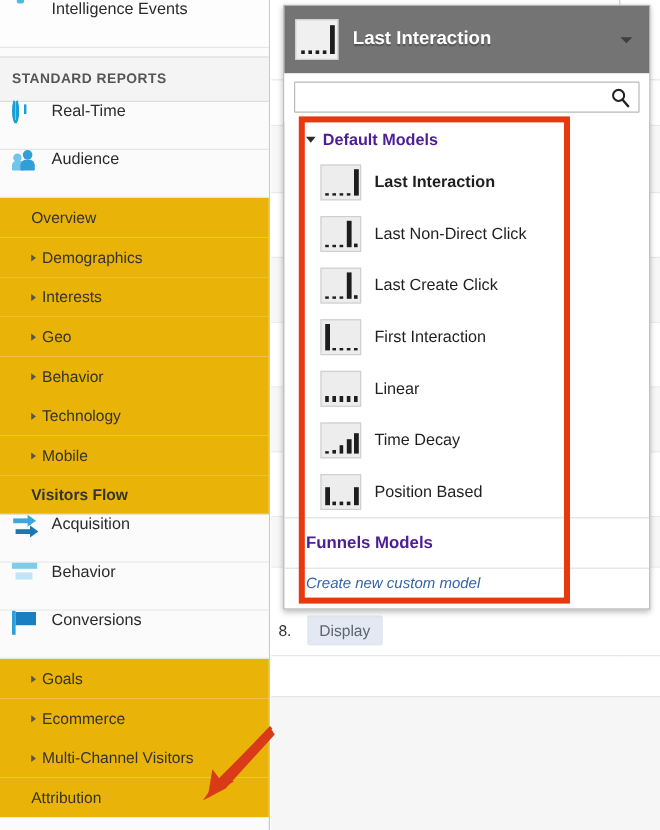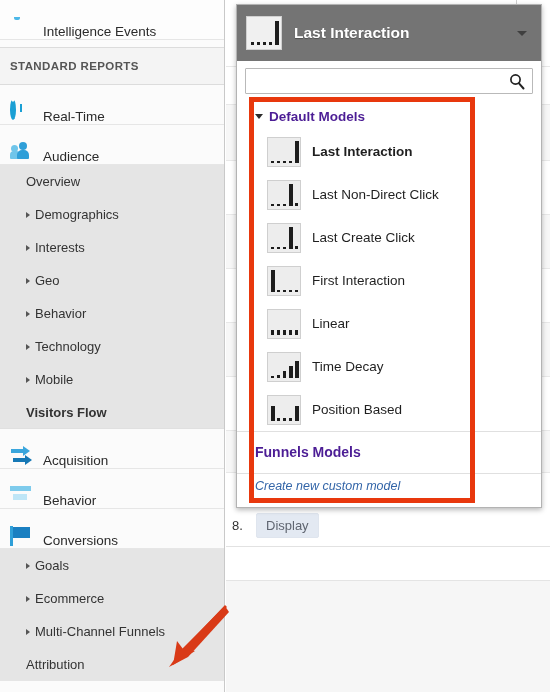--- a/index.html
+++ b/index.html
@@ -13,21 +13,21 @@
 
   
   .sidebar {
     position: absolute; left: 0; top: 0;
     width: 225px; height: 692px;
     background: #fbfbfb;
     border-right: 1px solid #c9c9c9;
   }
   .sb-row {
     position: relative;
-    display: flex; align-items: flex-end;
+    display: flex; align-items: flex-start;
     height: 40px;
     padding-left: 10px;
     font-size: 13.5px;
     color: #333;
     border-bottom: 1px solid #e6e6e6;
     background: #fbfbfb;
   }
   .sb-row.top { background: #fdfdfd; }
   .sb-row .ico { width: 26px; height: 22px; flex: 0 0 26px; position: relative; margin-right: 7px; }
   .sb-label { font-size: 13.5px; color: #2b2b2b; }
@@ -38,21 +38,21 @@
     font-size: 11.5px; font-weight: bold; letter-spacing: .4px;
     color: #555;
     background: #f4f4f4;
     border-bottom: 1px solid #dcdcdc;
     border-top: 1px solid #dcdcdc;
   }
   .sb-sub {
     height: 33px; display: flex; align-items: center;
     padding-left: 26px;
     font-size: 13px; color: #333;
-    background: #e5e5e5;
+    background: #eab308;
   }
   .sb-sub .caret {
     width: 0; height: 0; margin-right: 5px;
     border-left: 4px solid #555;
     border-top: 3.5px solid transparent;
     border-bottom: 3.5px solid transparent;
   }
   .sb-sub.nocaret { padding-left: 26px; }
   .sb-gap { height: 7px; background: #fbfbfb; }
 
@@ -308,21 +308,21 @@
     <div class="sb-sub">
       <span class="caret"></span>
       <span>Goals</span>
     </div>
     <div class="sb-sub">
       <span class="caret"></span>
       <span>Ecommerce</span>
     </div>
     <div class="sb-sub">
       <span class="caret"></span>
-      <span>Multi-Channel Funnels</span>
+      <span>Multi-Channel Visitors</span>
     </div>
     <div class="sb-sub">
 
       <span>Attribution</span>
     </div>
 
   </div>
 
   <svg class="annot-arrow" viewBox="0 0 80 70">
     <path d="M72 4 L30 46 L40 48 L18 62 L22 38 L28 46 L70 2 Z" fill="#d93a17"></path>

